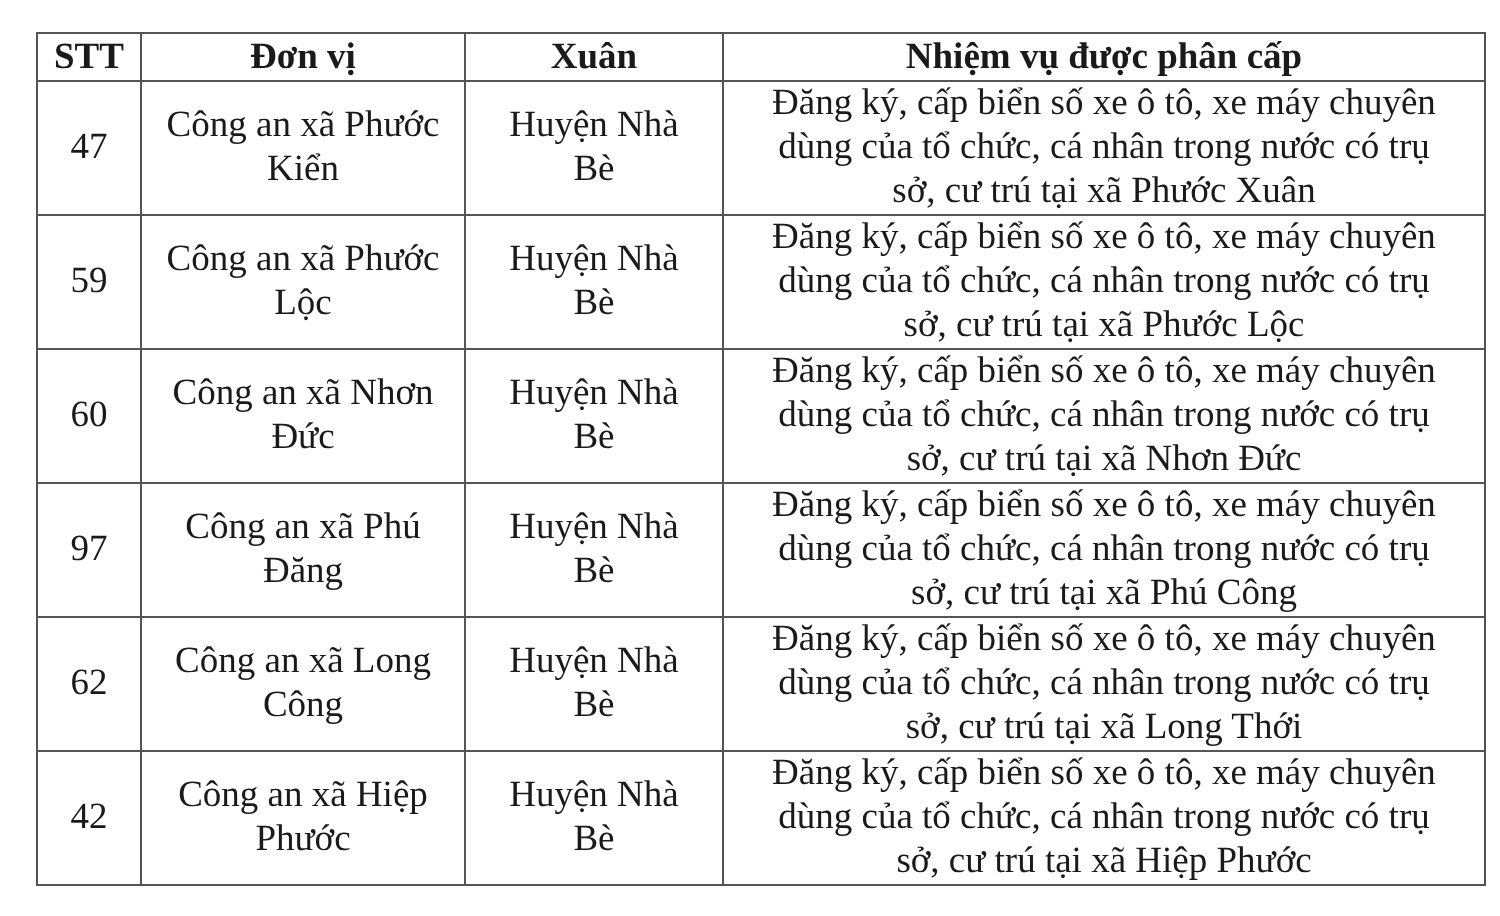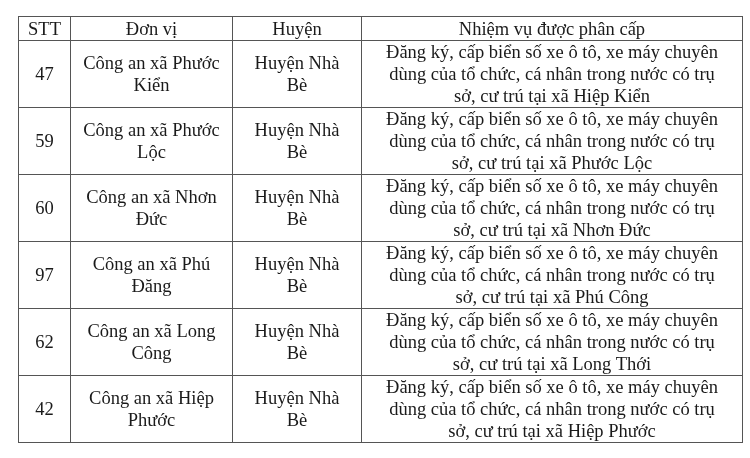--- a/index.html
+++ b/index.html
@@ -26,21 +26,21 @@
     table.doc-table th,
     table.doc-table td {
       border: 1px solid #555555;
       text-align: center;
       vertical-align: middle;
       padding: 0 2px;
       font-size: 18.5px;
       line-height: 22px;
     }
     table.doc-table th {
-      font-weight: normal;
+      font-weight: bold;
       height: 23px;
       line-height: 22px;
     }
     table.doc-table td {
       height: 66px;
     }
     col.c-stt   { width: 52px; }
     col.c-unit  { width: 162px; }
     col.c-dist  { width: 129px; }
     col.c-task  { width: 381px; }
@@ -53,39 +53,39 @@
   <colgroup>
     <col class="c-stt">
     <col class="c-unit">
     <col class="c-dist">
     <col class="c-task">
   </colgroup>
   <thead>
     <tr>
       <th>STT</th>
       <th>Đơn vị</th>
-      <th>Huyện</th>
+      <th>Xuân</th>
       <th>Nhiệm vụ được phân cấp</th>
     </tr>
   </thead>
   <tbody>
     <tr>
       <td>47</td>
       <td>
         <span class="cell-line">Công an xã Phước</span>
         <span class="cell-line">Kiển</span>
       </td>
       <td>
         <span class="cell-line">Huyện Nhà</span>
         <span class="cell-line">Bè</span>
       </td>
       <td>
         <span class="cell-line">Đăng ký, cấp biển số xe ô tô, xe máy chuyên</span>
         <span class="cell-line">dùng của tổ chức, cá nhân trong nước có trụ</span>
-        <span class="cell-line">sở, cư trú tại xã Hiệp Kiển</span>
+        <span class="cell-line">sở, cư trú tại xã Phước Xuân</span>
       </td>
     </tr>
     <tr>
       <td>59</td>
       <td>
         <span class="cell-line">Công an xã Phước</span>
         <span class="cell-line">Lộc</span>
       </td>
       <td>
         <span class="cell-line">Huyện Nhà</span>

